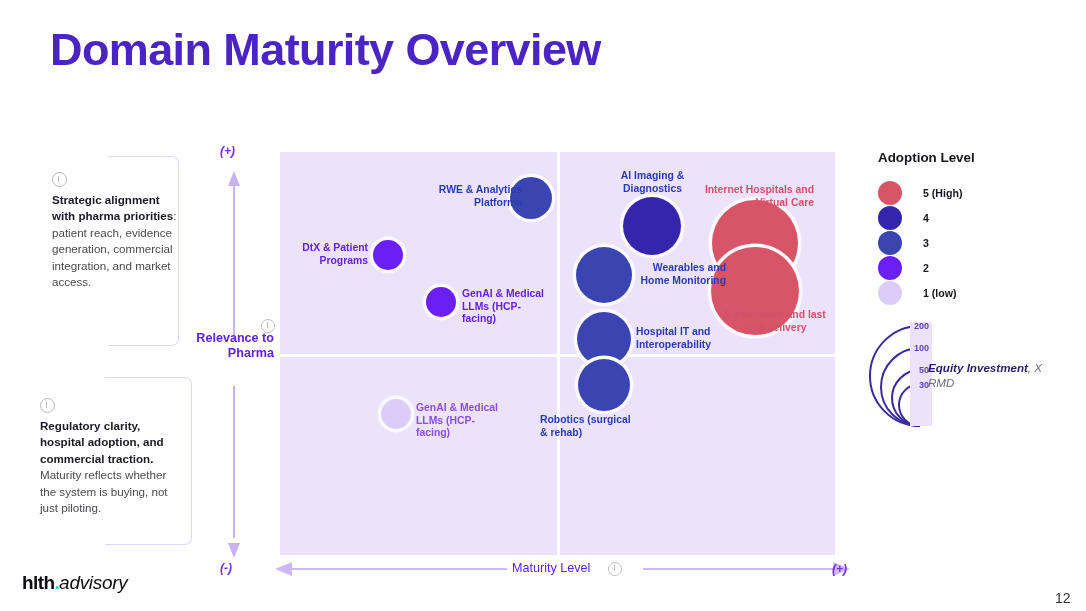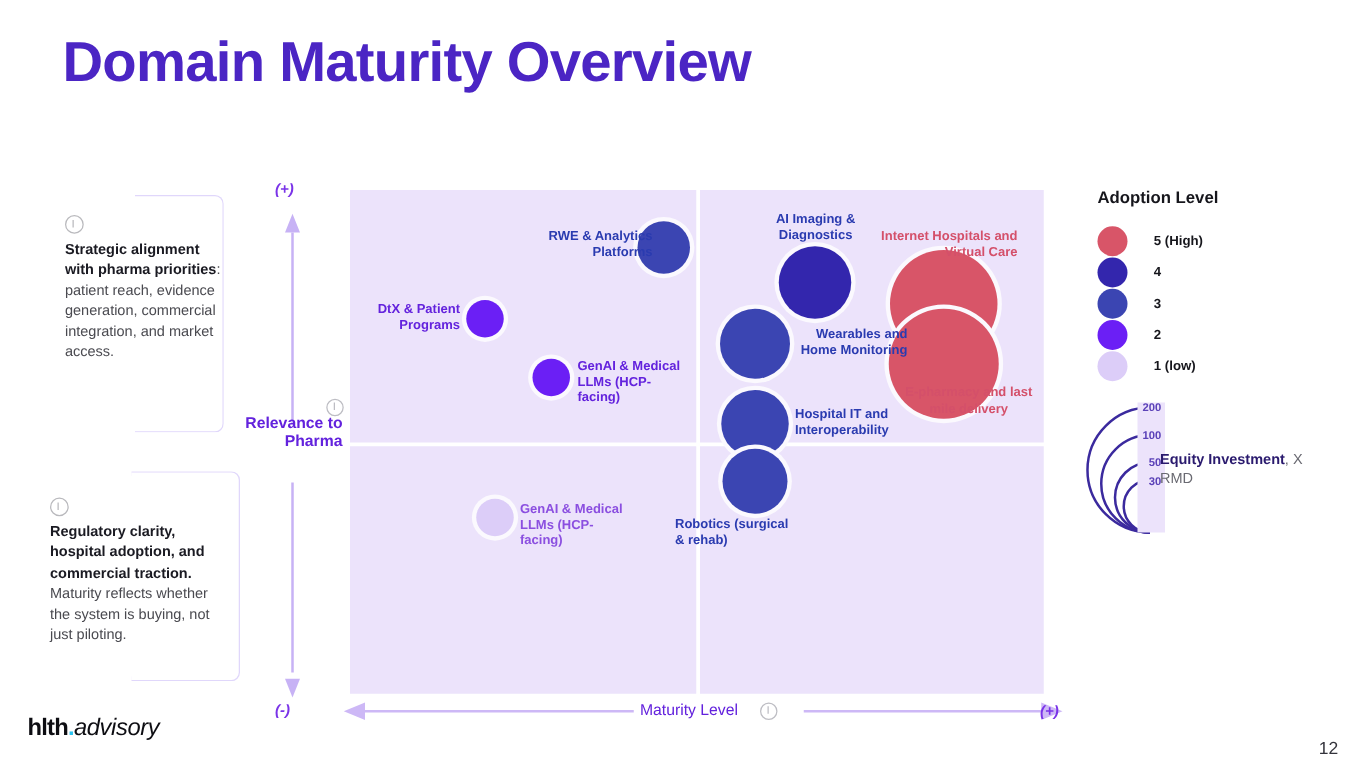--- a/index.html
+++ b/index.html
@@ -123,21 +123,21 @@
     font-size:13.4px;font-weight:bold;color:#16161c;
   }
   .legend-row{position:absolute;left:878px;width:170px;height:25px;}
   .legend-dot{position:absolute;left:0;top:0;width:24px;height:24px;border-radius:50%;}
   .legend-txt{position:absolute;left:45px;top:6px;font-size:10.6px;font-weight:bold;color:#16161c;}
 
   
   .size-legend{position:absolute;left:868px;top:322px;width:200px;height:110px;}
   .size-strip{position:absolute;left:42px;top:0;width:22px;height:104px;background:#ece3fb;}
   .size-num{position:absolute;font-size:9px;font-weight:bold;color:#5b42b8;text-align:right;width:20px;}
-  .size-cap{position:absolute;left:60px;top:38px;width:120px;font-size:11.6px;line-height:15px;}
+  .size-cap{position:absolute;left:60px;top:38px;width:120px;font-size:11.6px;line-height:15px;font-style:italic;}
   .size-cap b{color:#2a1a6e;font-weight:bold;}
   .size-cap span{color:#6a6a72;}
 
   
   .logo{
     position:absolute;left:22px;top:572px;
     font-size:19px;font-weight:bold;color:#0d0d12;letter-spacing:-0.6px;
   }
   .logo .dot{color:#29c3f0;}
   .logo .adv{font-weight:normal;font-style:italic;letter-spacing:-0.3px;}

